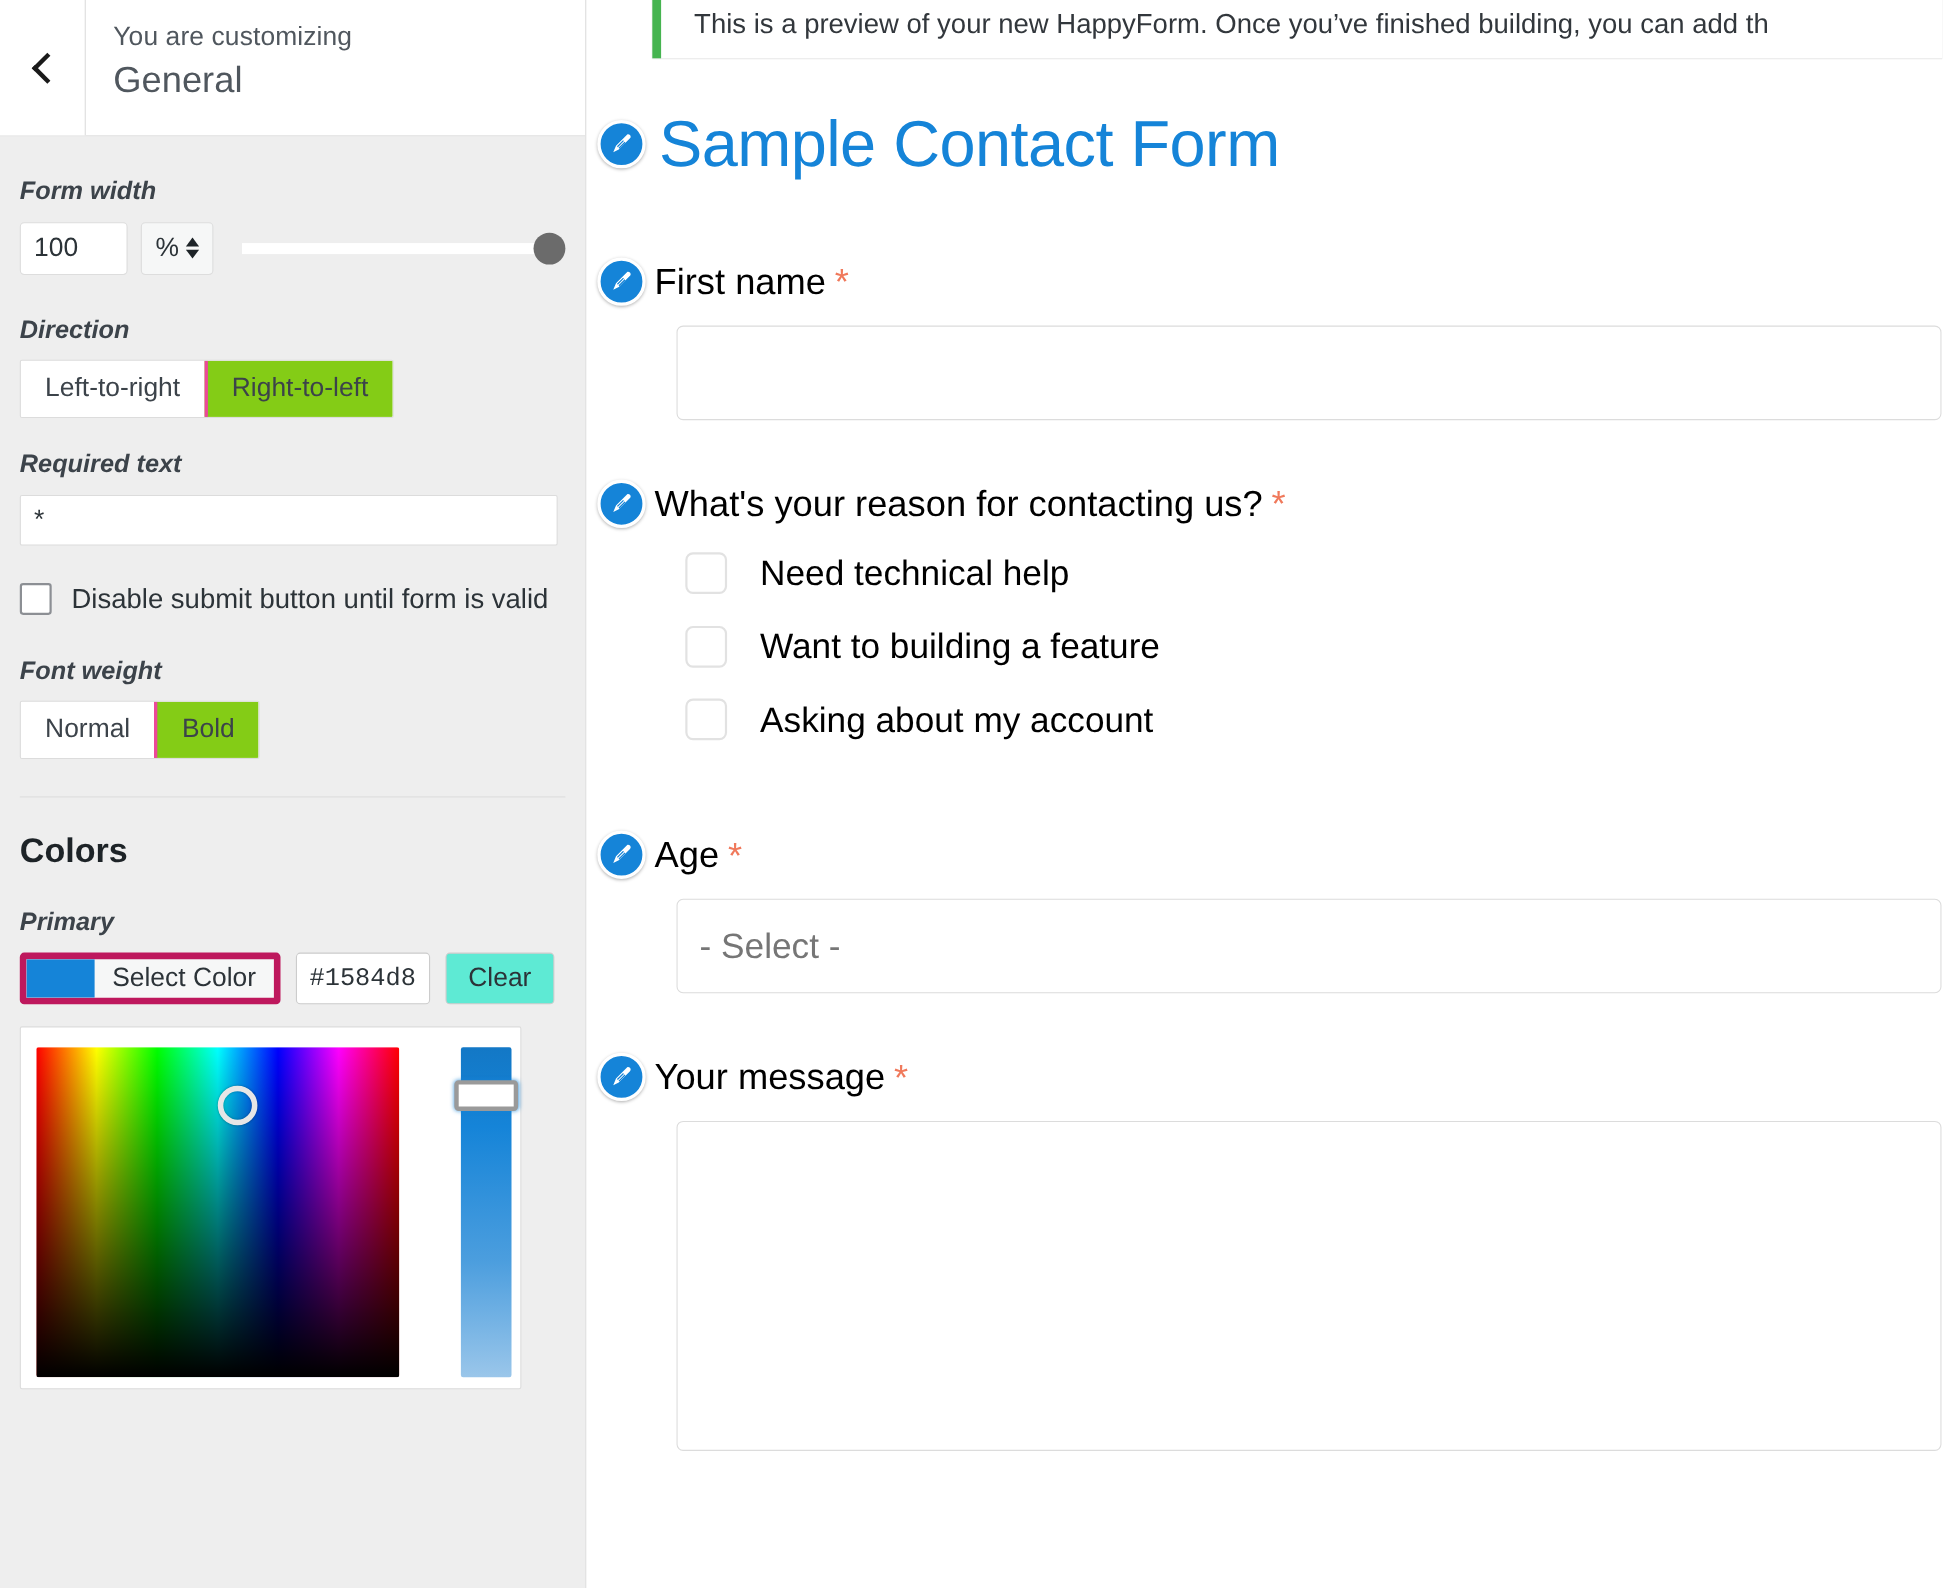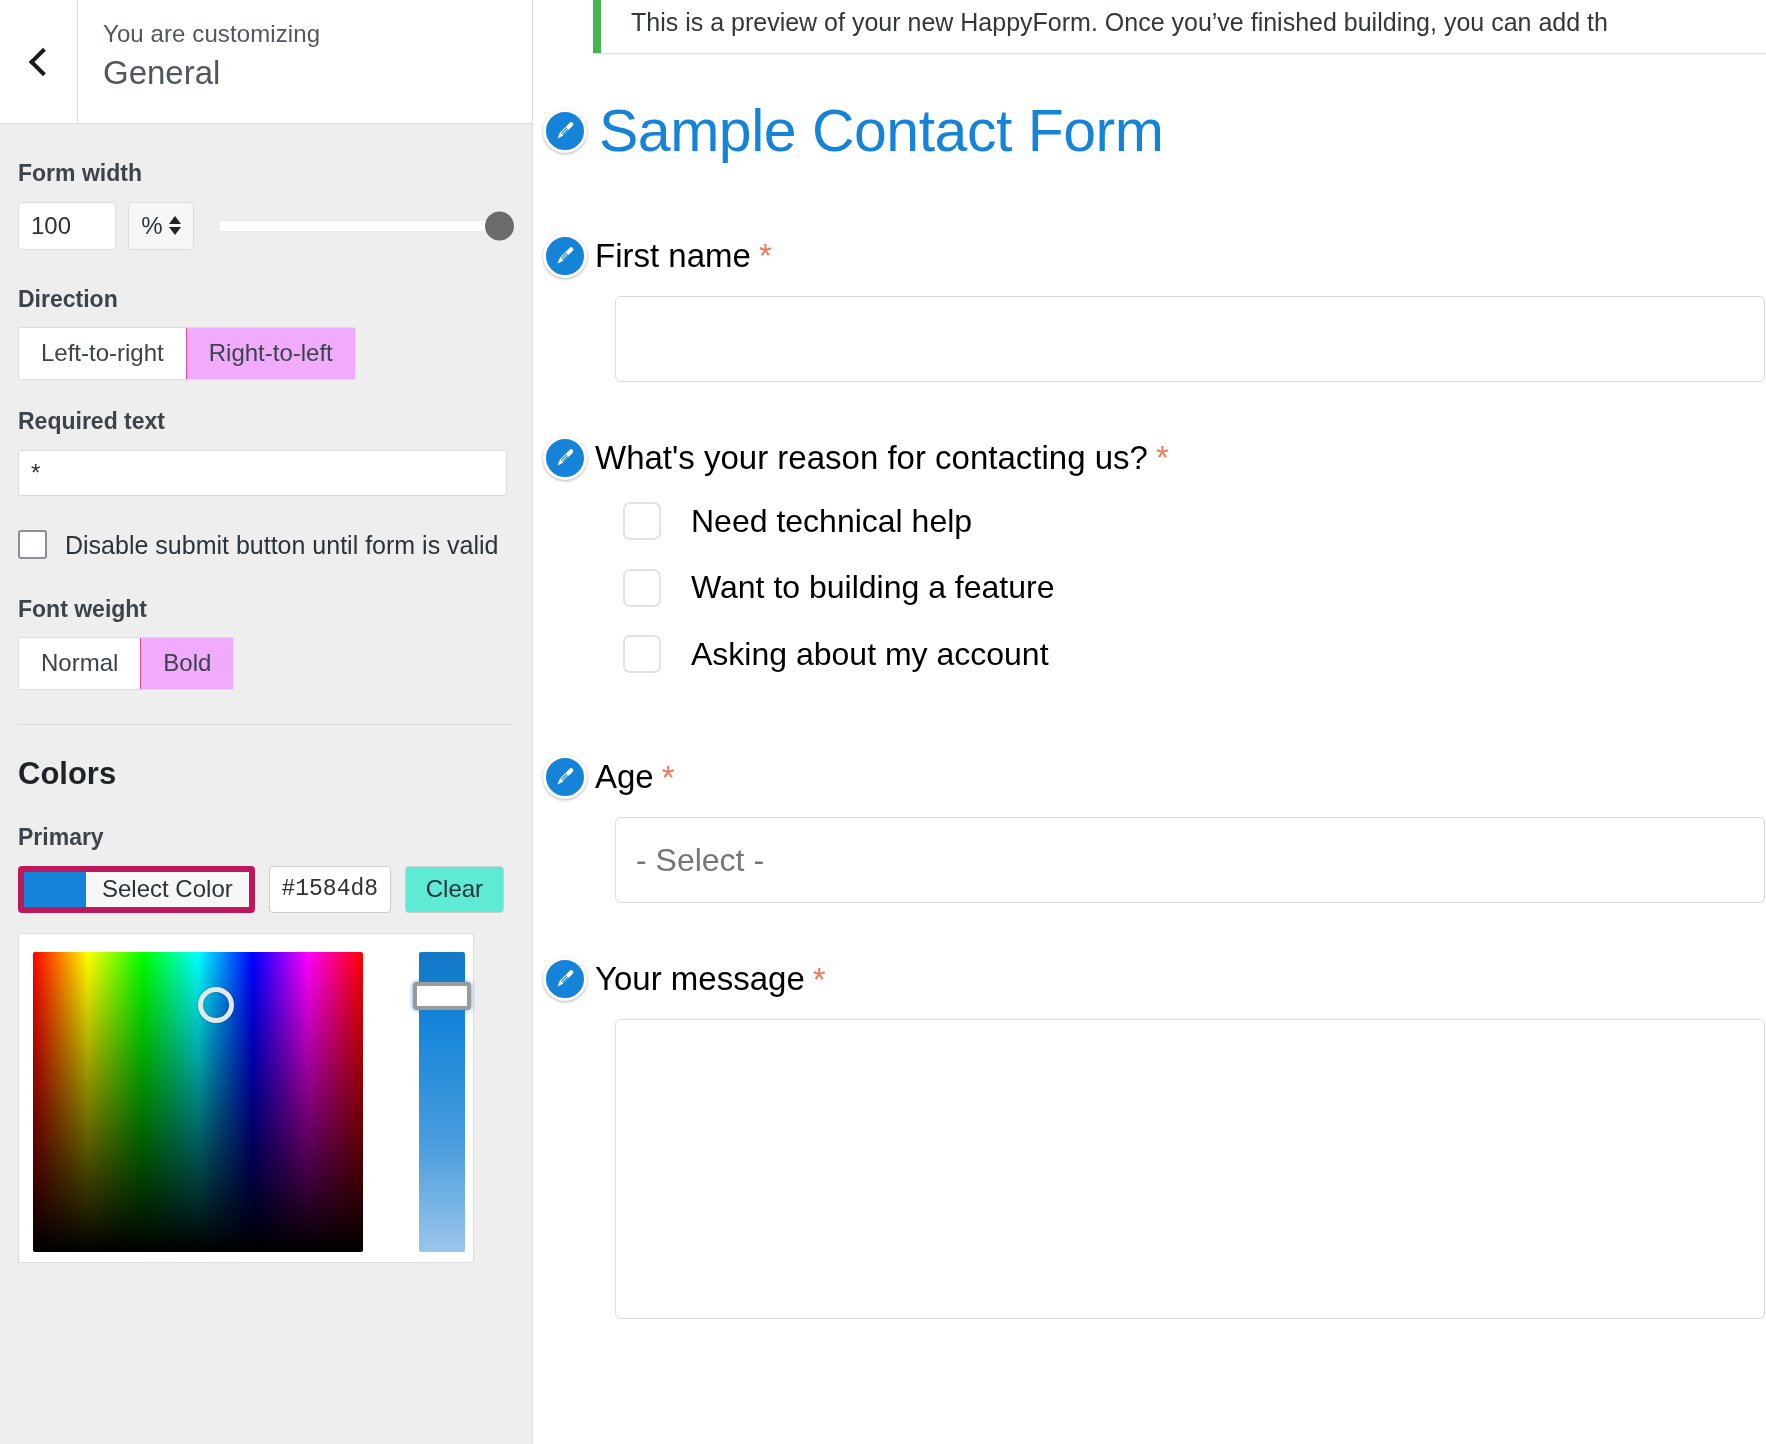--- a/index.html
+++ b/index.html
@@ -52,21 +52,21 @@
   .panel-title {
     font-size: 33px; color: #50575e; font-weight: 300;
     line-height: 1.35; margin-top: 2px;
   }
 
   .sidebar-body { padding: 0 0 0 0; }
 
   .ctrl { padding: 0 18px; }
   .ctrl-label {
     font-size: 23px; font-weight: bold; color: #3c434a;
-    margin: 0 0 14px 0; line-height: 1.2;
+    margin: 0 0 14px 0; line-height: 1.2; font-style: italic;
   }
   .group { margin-top: 36px; }
 
   
   .width-row { display: flex; align-items: center; gap: 0; }
   .num-input {
     width: 98px; height: 48px;
     border: 1px solid #ddd; border-radius: 4px;
     background: #fff; font-size: 24px; color: #2c3338;
     padding: 0 12px; font-family: "Liberation Sans", sans-serif;
@@ -105,21 +105,21 @@
   }
 
   
   .segmented {
     display: inline-flex; border: 1px solid #dcdcdc; border-radius: 2px;
     overflow: hidden; background: #fff;
   }
   .seg {
     font-size: 24px; color: #3c434a;
     padding: 11px 22px; cursor: pointer;
-    background: #f0abfc; border-left: 1px solid #ec4899;
+    background: #84cc16; border-left: 3px solid #ec4899;
     line-height: 1.2;
   }
   .seg:first-child { border-left: none; }
   .seg.active { background: #ffffff; text-align: center; }
 
   
   .text-input {
     width: 489px; height: 46px;
     border: 1px solid #dcdcdc; border-radius: 2px;
     background: #fff; font-size: 24px; color: #2c3338;

